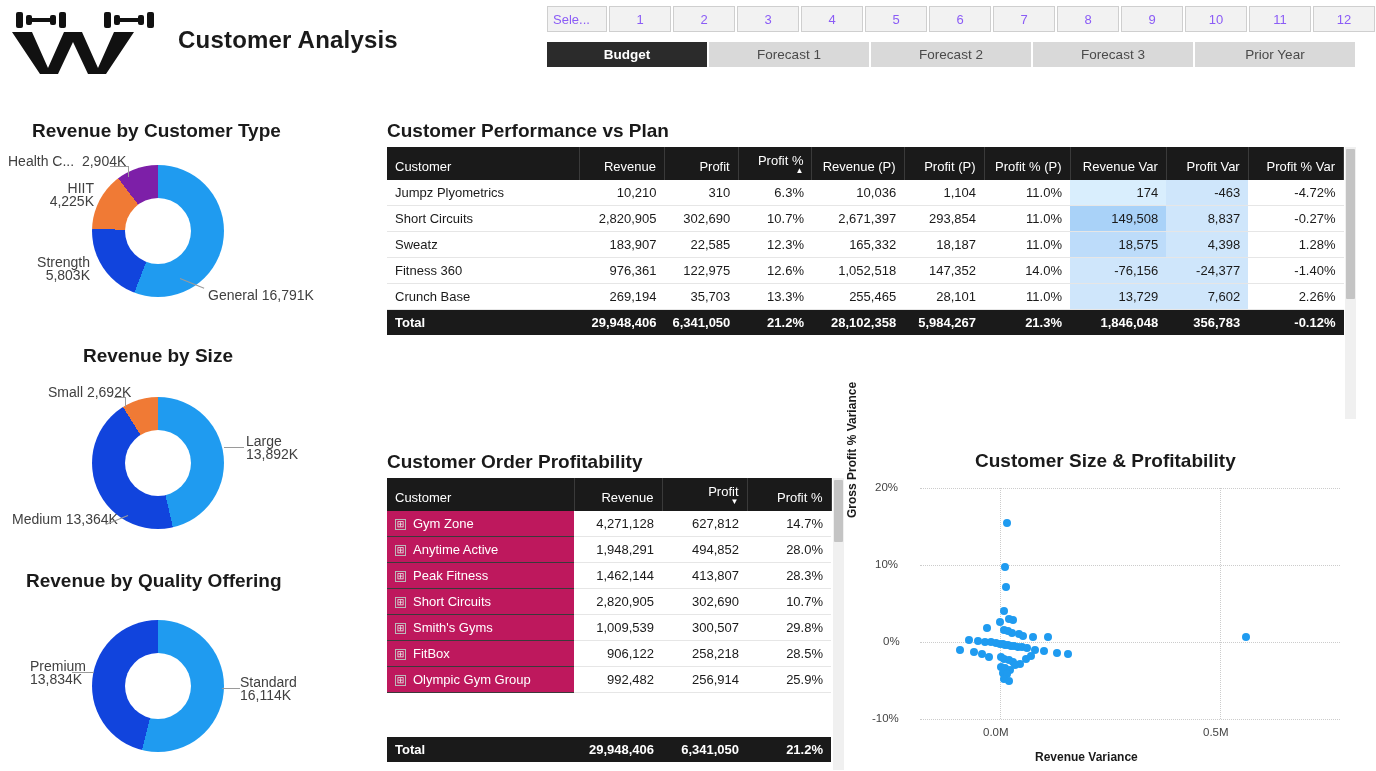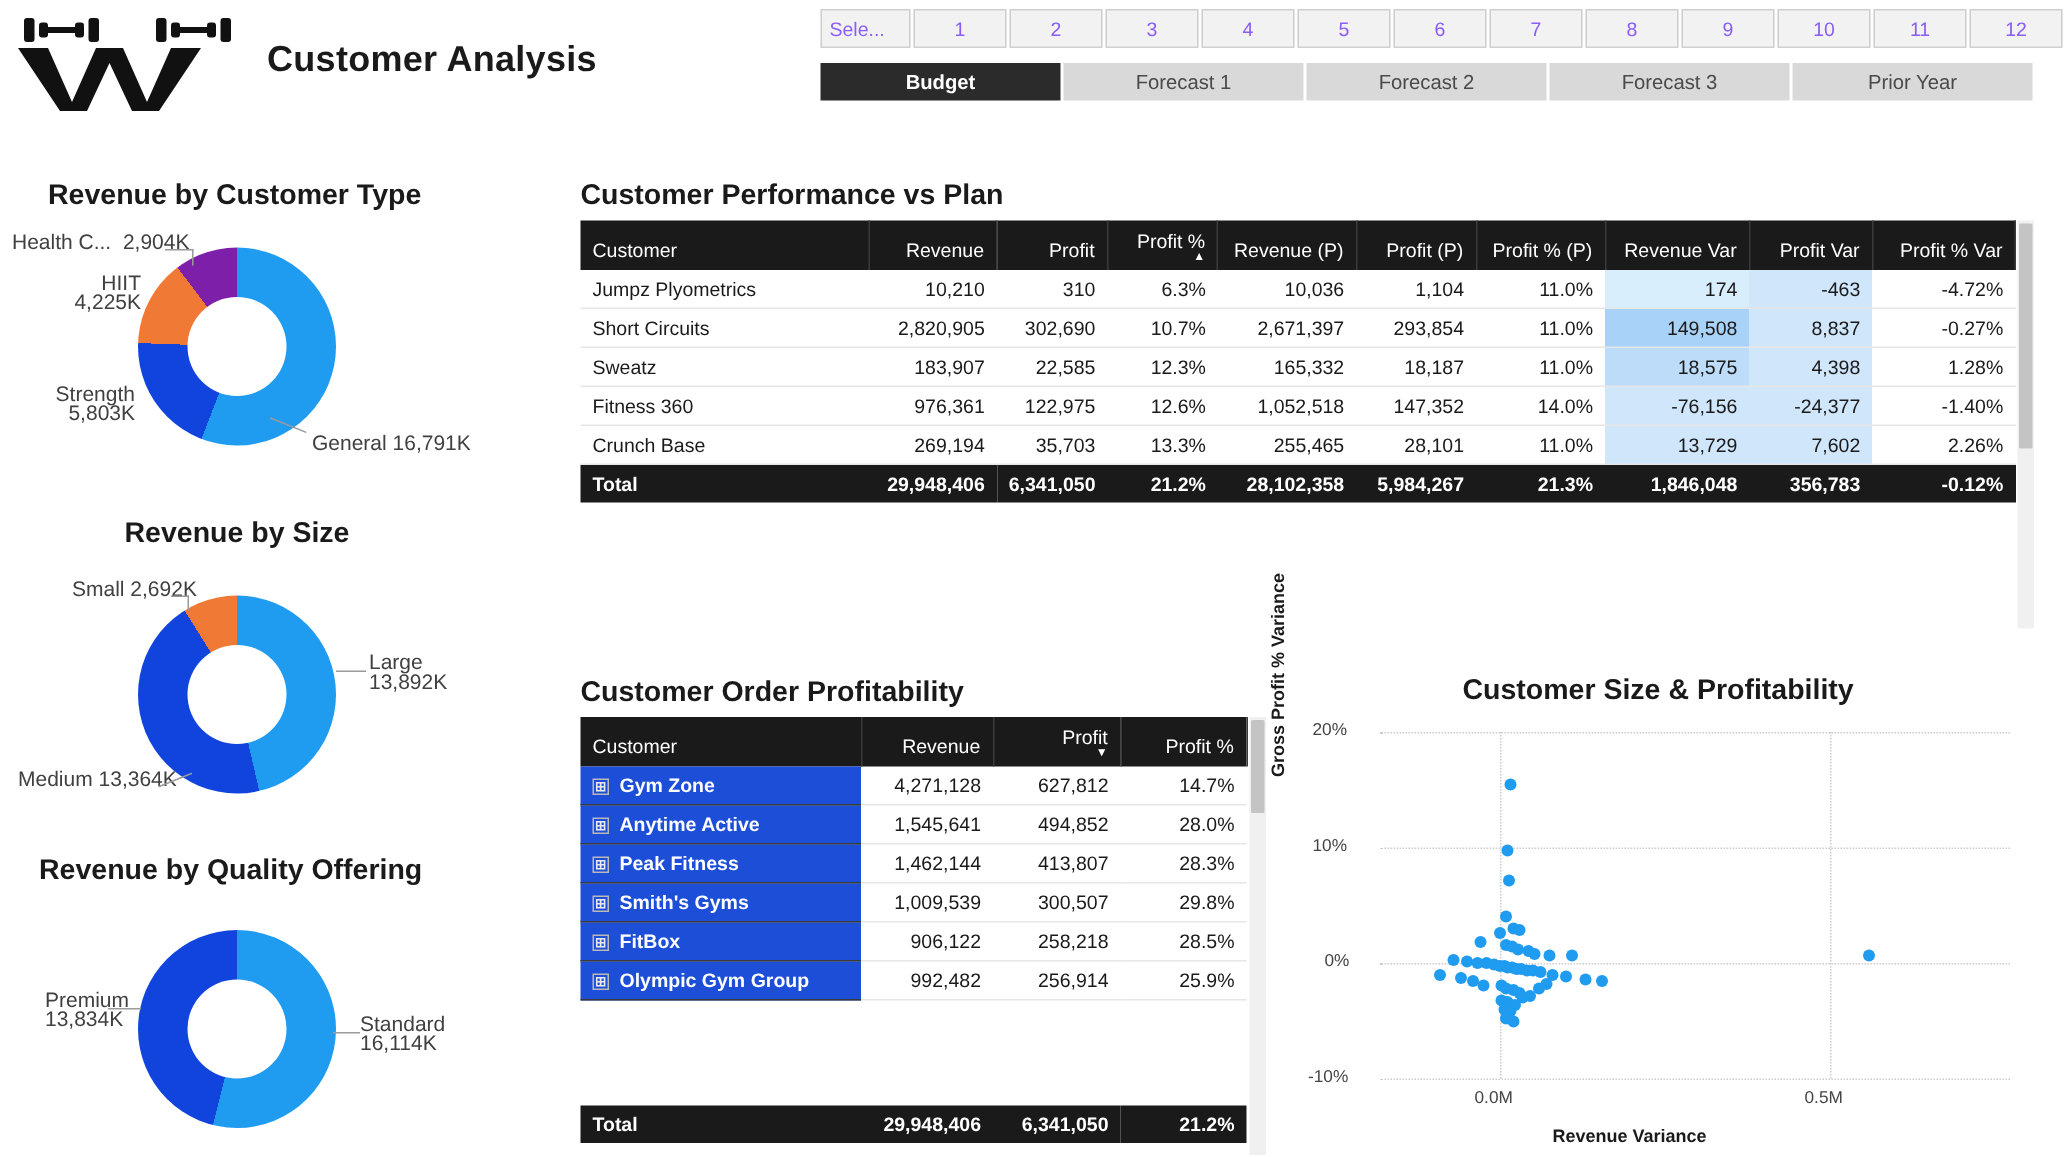--- a/index.html
+++ b/index.html
@@ -75,21 +75,21 @@
   .h2 { background: #bddcfa; }
   .h3 { background: #a9d2f8; }
   .h4 { background: #d9eefd; }
 
   .scrollbar {
     position: absolute; width: 11px; background: #f0f0f0;
   }
   .scrollbar .thumb { position: absolute; left: 1px; width: 9px; background: #c4c4c4; border-radius: 1px; }
 
   
-  .tbl2 td.left { background: #1d4ed8; color: #ffffff; font-weight: bold; border-bottom: 1px solid #3a3a3a; }
+  .tbl2 td.left { background: #be185d; color: #ffffff; font-weight: normal; border-bottom: 1px solid #3a3a3a; }
   .expander {
     display: inline-block; width: 11px; height: 11px; line-height: 9px;
     border: 1px solid #b9b9b9; color: #e8e8e8; font-size: 9px; text-align: center;
     margin-right: 7px; vertical-align: 1px;
   }
 
   
   .scatter-area { position: absolute; }
   .axis-label { position: absolute; font-size: 12px; font-weight: bold; color: #1a1a1a; }
   .tick { position: absolute; font-size: 11.5px; color: #444; }
@@ -359,29 +359,35 @@
     </thead>
     <tbody>
       <tr>
         <td class="left"><span class="expander">⊞</span><span>Gym Zone</span></td>
         <td>4,271,128</td>
         <td>627,812</td>
         <td>14.7%</td>
       </tr>
       <tr>
         <td class="left"><span class="expander">⊞</span><span>Anytime Active</span></td>
-        <td>1,545,641</td>
+        <td>1,948,291</td>
         <td>494,852</td>
         <td>28.0%</td>
       </tr>
       <tr>
         <td class="left"><span class="expander">⊞</span><span>Peak Fitness</span></td>
         <td>1,462,144</td>
         <td>413,807</td>
         <td>28.3%</td>
+      </tr>
+      <tr>
+        <td class="left"><span class="expander">⊞</span><span>Short Circuits</span></td>
+        <td>2,820,905</td>
+        <td>302,690</td>
+        <td>10.7%</td>
       </tr>
       <tr>
         <td class="left"><span class="expander">⊞</span><span>Smith's Gyms</span></td>
         <td>1,009,539</td>
         <td>300,507</td>
         <td>29.8%</td>
       </tr>
       <tr>
         <td class="left"><span class="expander">⊞</span><span>FitBox</span></td>
         <td>906,122</td>

